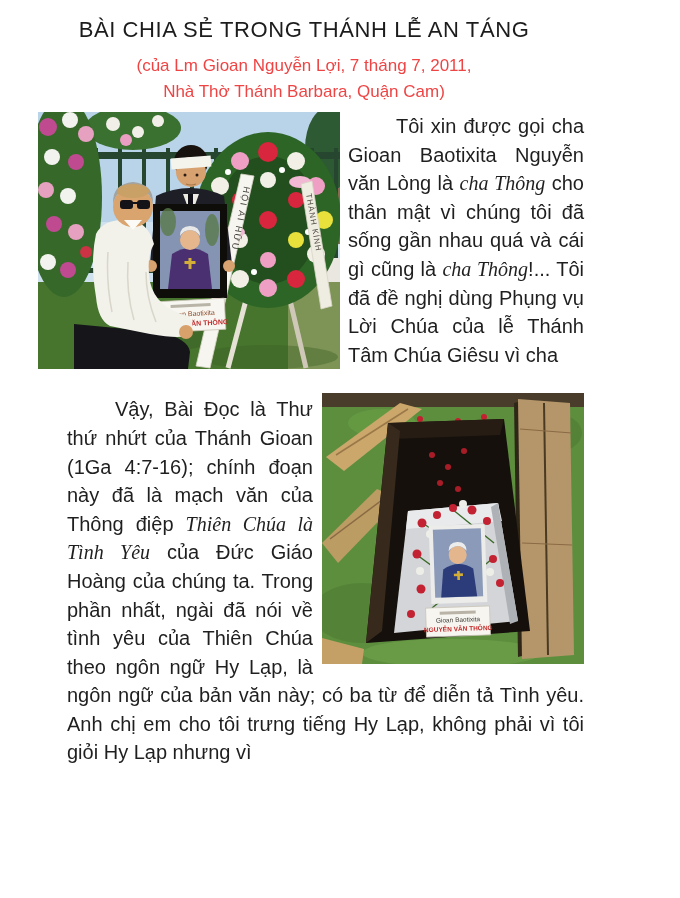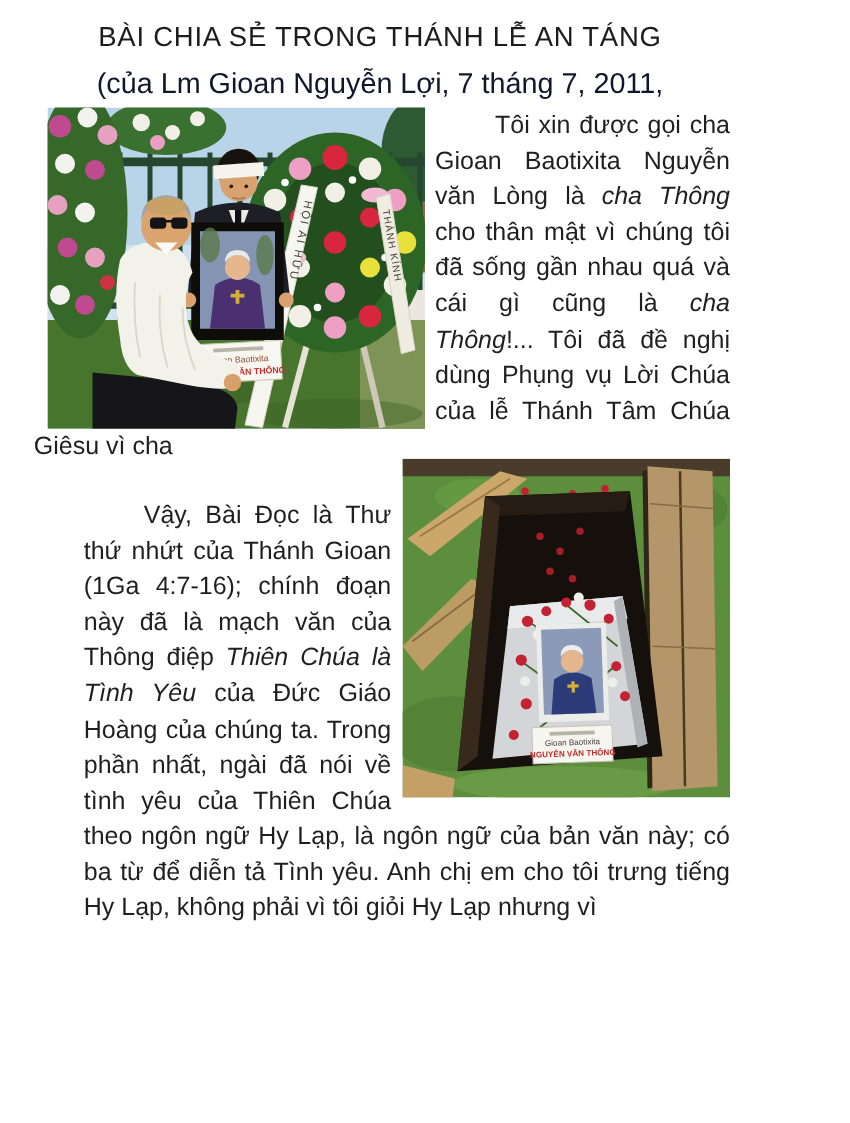--- a/index.html
+++ b/index.html
@@ -6,48 +6,48 @@
   html,body { background:#ffffff; }
   .page {
     position:relative; width:608px; height:898px; background:#fff;
     font-family:"Liberation Sans", sans-serif; color:#1f1f1f; overflow:hidden;
   }
   .header { text-align:center; padding-top:15px; }
   .title {
     font-size:22px; line-height:29px; font-weight:normal;
     letter-spacing:0.6px; color:#1c1c1c;
   }
-  .subtitle { font-size:23px; line-height:26px; margin-top:9px; color:#0f172a; }
+  .subtitle { font-size:17px; line-height:26px; margin-top:9px; color:#ef4444; }
   .article {
     padding:7px 24px 0 27px;
     font-size:20px; line-height:28.6px; text-align:justify;
   }
   .para { text-indent:48px; }
   .para + .para { margin-top:0; }
   .para.gap-above { margin-top:26px;margin-left:40px; }
   .photo-left {
     float:left; width:302px; height:257px;
     margin:0 8px 0 11px; display:block;
   }
   .photo-right {
     float:right; width:262px; height:271px;
     margin:24px 0 6px 9px; display:block;
   }
   .photo-left svg, .photo-right svg { display:block; width:100%; height:100%; }
-  em { font-style:italic; }
+  em { font-style:italic;font-family:Liberation Serif, serif; }
   svg text { font-family:"Liberation Sans", sans-serif; }
 </style>
 </head>
 <body>
 
 <div class="page">
 
   <div class="header">
     <h1 class="title"><span>BÀI CHIA SẺ TRONG THÁNH LỄ AN TÁNG</span><br></h1>
-    <div class="subtitle"><span>(của Lm Gioan Nguyễn Lợi, 7 tháng 7, 2011,</span><br></div>
+    <div class="subtitle"><span>(của Lm Gioan Nguyễn Lợi, 7 tháng 7, 2011,</span><br><span>Nhà Thờ Thánh Barbara, Quận Cam)</span></div>
   </div>
 
   <div class="article">
 
     <span class="photo-left">
       <svg viewBox="0 0 302 257" preserveAspectRatio="none">
 
         <rect width="302" height="257" fill="#b9d4e9"></rect>
         <rect y="110" width="302" height="70" fill="#cfe0ee"></rect>
 

